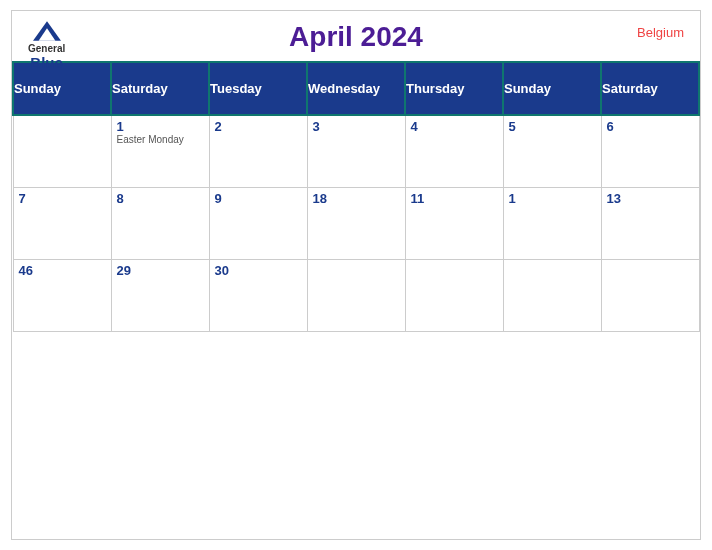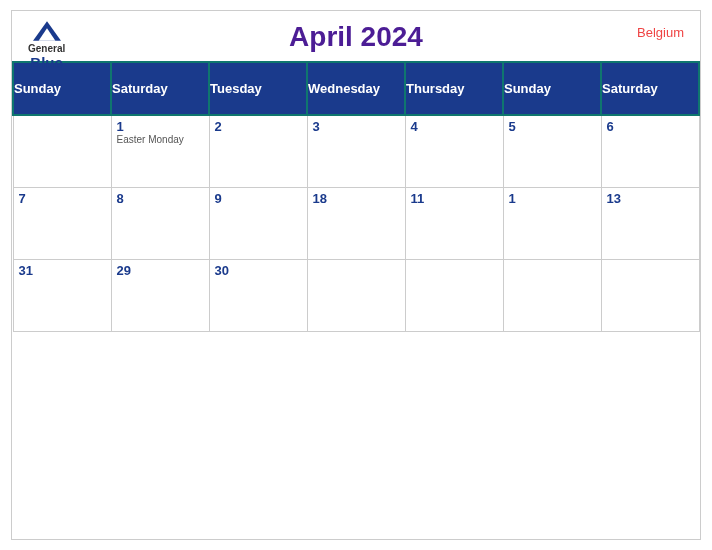--- a/index.html
+++ b/index.html
@@ -170,21 +170,21 @@
           </td>
           <td>
             <span class="day-number">1</span>
           </td>
           <td>
             <span class="day-number">13</span>
           </td>
         </tr>
         <tr>
           <td>
-            <span class="day-number">31</span>
+            <span class="day-number">46</span>
           </td>
           <td>
             <span class="day-number">29</span>
           </td>
           <td>
             <span class="day-number">30</span>
           </td>
           <td class="empty-cell"></td>
           <td class="empty-cell"></td>
           <td class="empty-cell"></td>

